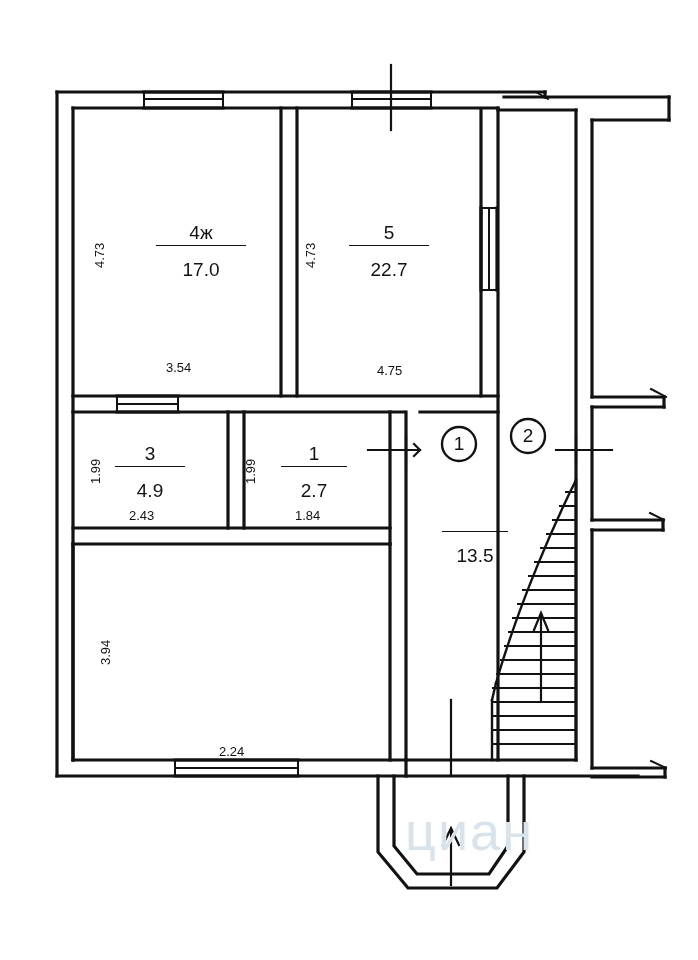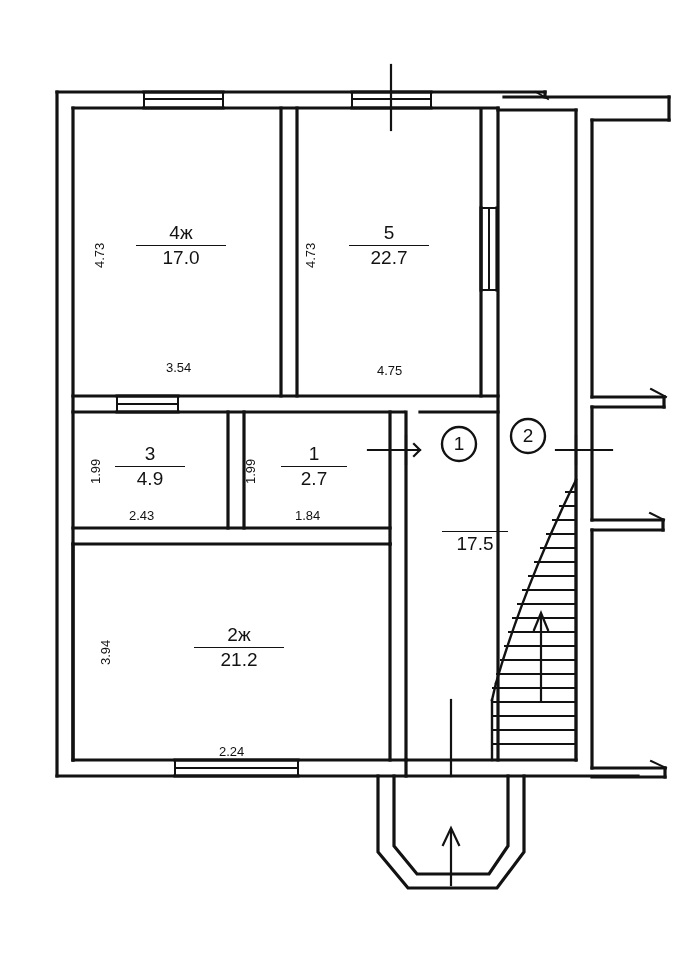--- a/index.html
+++ b/index.html
@@ -28,21 +28,21 @@
     color: #121212;
   }
   .room-box .nm {
     font-size: 19px;
     display: block;
   }
   .room-box .ar {
     font-size: 19px;
     display: block;
     border-top: 1.5px solid #121212;
-    padding-top: 1px;
+    padding-top: 13px;
     margin-top: 1px;
   }
   .dim {
     position: absolute;
     font-size: 13px;
     color: #121212;
   }
   .dim.vert {
     transform: rotate(-90deg);
     transform-origin: left top;
@@ -205,58 +205,55 @@
       <circle cx="528" cy="436" r="17" stroke-width="2.4"></circle>
 
       <path d="M 536,92 L 548,99" stroke-width="2"></path>
       <path d="M 651,389 L 666,397" stroke-width="2"></path>
       <path d="M 650,513 L 664,520" stroke-width="2"></path>
       <path d="M 651,761 L 666,768" stroke-width="2"></path>
 
     </g>
   </svg>
 
-  <div class="room-box" style="left:136px; top:222px; width:90px;text-align:center;">
+  <div class="room-box" style="left:156px; top:222px; width:90px;text-align:center;">
     <span class="nm">4ж</span>
     <span class="ar">17.0</span>
   </div>
 
   <div class="room-box" style="left:349px; top:222px; width:80px;">
     <span class="nm">5</span>
     <span class="ar">22.7</span>
   </div>
 
   <div class="room-box" style="left:115px; top:443px; width:70px;">
     <span class="nm">3</span>
     <span class="ar">4.9</span>
   </div>
 
   <div class="room-box" style="left:281px; top:443px; width:66px;">
     <span class="nm">1</span>
     <span class="ar">2.7</span>
   </div>
 
-  <div class="room-box" style="left:194px; top:624px; width:90px;">
-    <span class="nm">2ж</span>
-    <span class="ar">21.2</span>
-  </div>
 
   <div class="room-box" style="left:442px; top:530px; width:66px;">
-    <span class="ar" style="border-top:1.5px solid #121212;">17.5</span>
+    <span class="ar" style="border-top:1.5px solid #121212;">13.5</span>
   </div>
 
   <div class="dim" style="left:166px; top:360px;">3.54</div>
   <div class="dim" style="left:377px; top:363px;">4.75</div>
   <div class="dim" style="left:129px; top:508px;">2.43</div>
   <div class="dim" style="left:295px; top:508px;">1.84</div>
   <div class="dim" style="left:219px; top:744px;">2.24</div>
 
   <div class="dim vert" style="left:92px; top:268px;">4.73</div>
   <div class="dim vert" style="left:303px; top:268px;">4.73</div>
   <div class="dim vert" style="left:88px; top:484px;">1.99</div>
   <div class="dim vert" style="left:243px; top:484px;">1.99</div>
   <div class="dim vert" style="left:98px; top:665px;">3.94</div>
 
   <div class="marker-num" style="left:442px; top:427px;">1</div>
   <div class="marker-num" style="left:511px; top:419px;">2</div>
 
+  <div class="wm" style="left:405px; top:800px;">циан</div>
 
 </div>
 
 </body></html>

